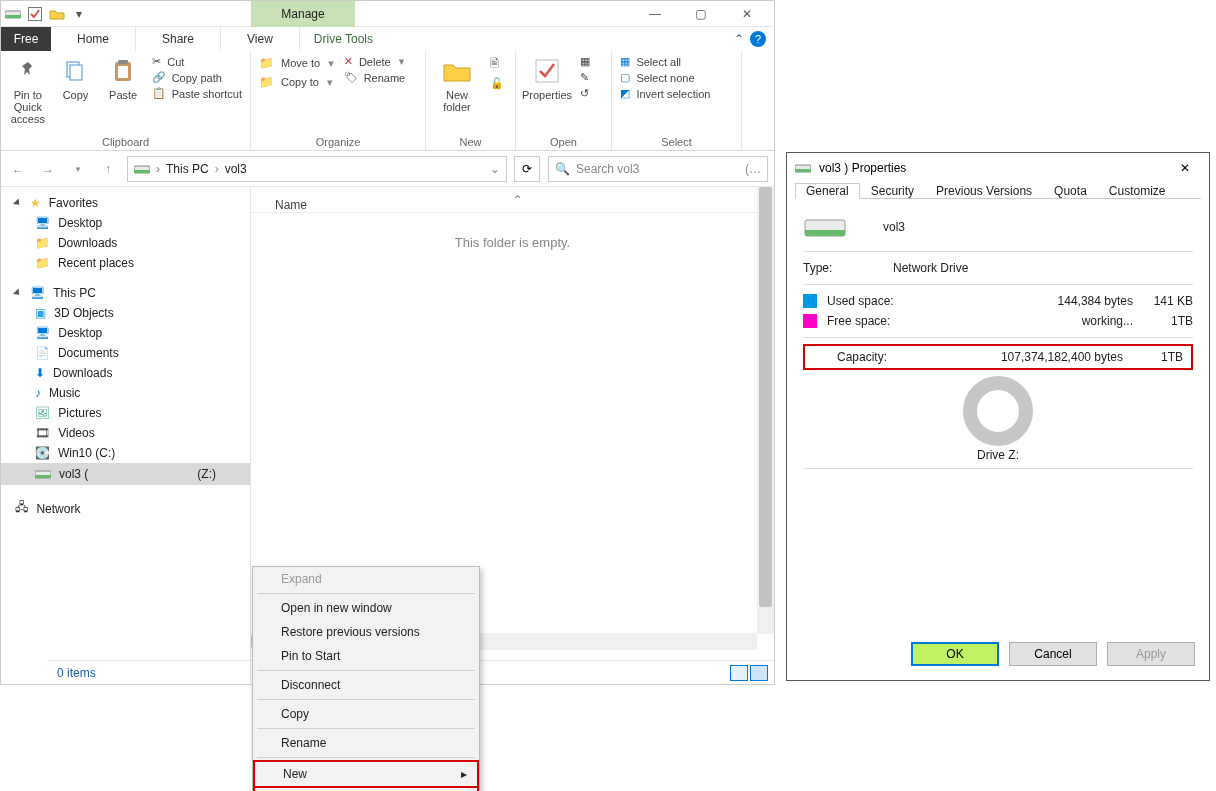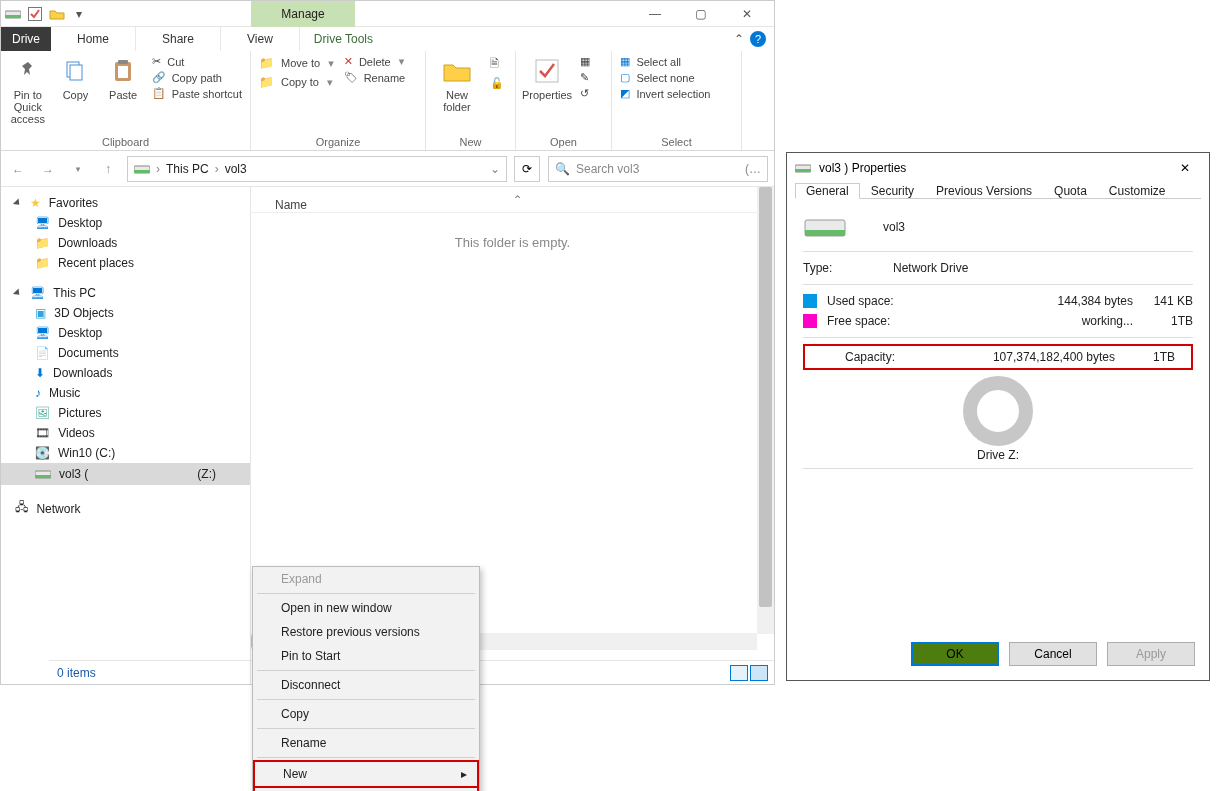--- a/index.html
+++ b/index.html
@@ -80,26 +80,26 @@
   .props .ptab.active { border:1px solid #ccc; border-bottom:1px solid #fff; background:#fff; }
   .props .pbody { flex:1; padding:10px 16px 0; font-size:12px; color:#222; }
   .props .row { display:flex; align-items:center; padding:3px 0; }
   .props .k { width:90px; }
   .props .v { }
   .props hr { border:none; border-top:1px solid #ddd; margin:6px 0; }
   .props .space { display:flex; align-items:center; }
   .props .sq { width:14px; height:14px; margin-right:10px; }
   .props .bytes { margin-left:auto; width:140px; text-align:right; }
   .props .friendly { width:60px; text-align:right; }
-  .props .caprow { border:2px solid #d40000; padding:4px 16px; }
+  .props .caprow { border:2px solid #d40000; padding:4px 8px; }
   .props .pie { width:70px; height:70px; border-radius:50%; border:14px solid #c7c7c7; margin:6px auto 2px; }
   .props .drv { text-align:center; margin:2px 0 6px; }
   .props .pbtns { display:flex; justify-content:flex-end; gap:10px; padding:12px 14px 14px; }
   .props .pbtns button { width:88px; height:24px; border:1px solid #adadad; background:#e1e1e1; font-size:12px; }
-  .props .pbtns button.ok { border:2px solid #0078d7; background:#4d7c0f; }
+  .props .pbtns button.ok { border:2px solid #0078d7; background:#bef264; }
   .props .pbtns button.apply { color:#9a9a9a; }
 
   
   .ico { display:inline-flex; width:16px; height:16px; align-items:center; justify-content:center; font-size:12px; }
   svg { display:block; }
 </style>
 </head>
 <body>
 
 <div class="explorer">
@@ -128,21 +128,21 @@
     <div class="manage">Manage</div>
     <span class="title-text" style="margin-left:200px;">vol3</span>
     <div class="wincontrols">
       <div>—</div>
       <div>▢</div>
       <div class="close">✕</div>
     </div>
   </div>
 
   <div class="tabs">
-    <div class="file-tab">Drive</div>
+    <div class="file-tab">Free</div>
     <div class="tab active">Home</div>
     <div class="tab">Share</div>
     <div class="tab">View</div>
     <div class="drive-tools">Drive Tools</div>
     <div class="collapse">
       <span style="color:#555">⌃</span>
       <span style="width:16px;height:16px;border-radius:50%;background:#0078d7;color:#fff;display:inline-flex;align-items:center;justify-content:center;font-size:11px;">?</span>
     </div>
   </div>
 

